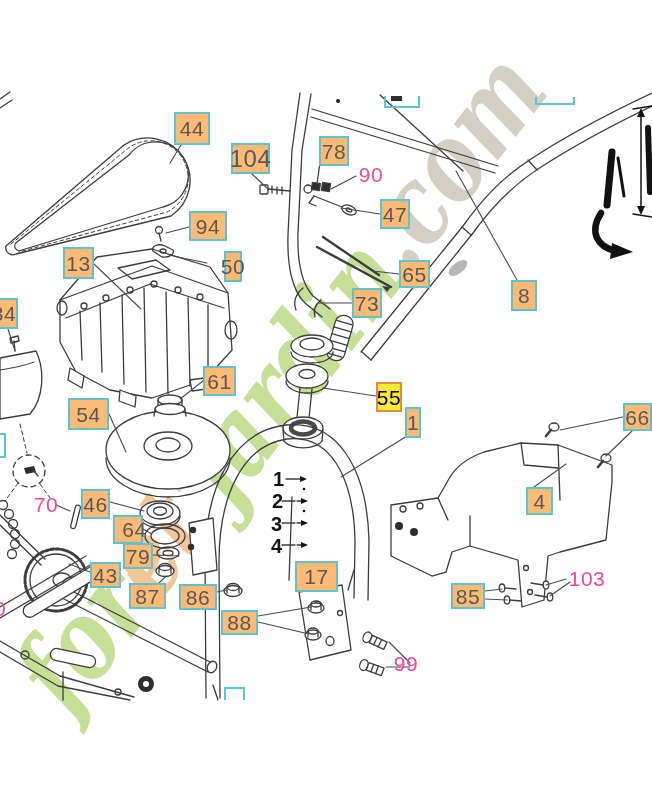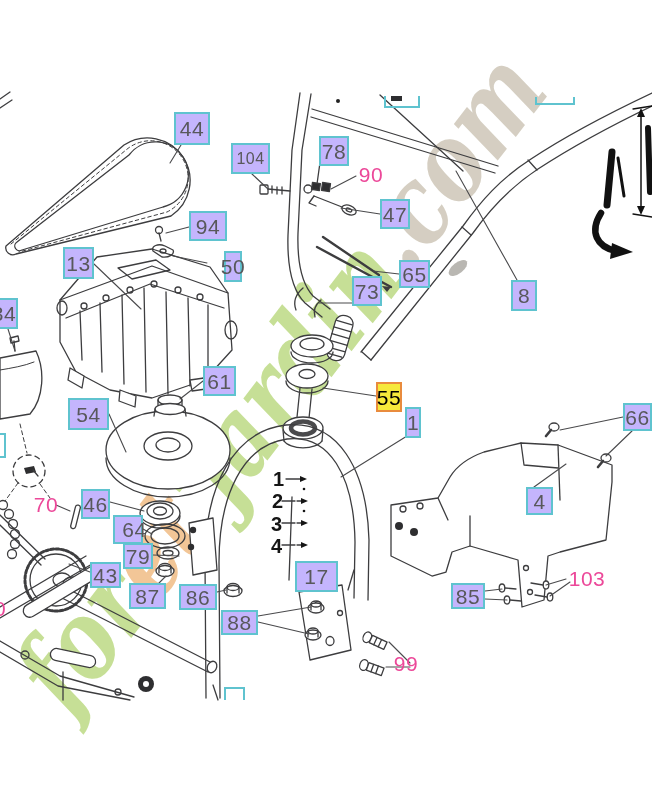--- a/index.html
+++ b/index.html
@@ -2,21 +2,21 @@
 <html><head>
 <meta charset="utf-8">
 <style>
   html,body{margin:0;padding:0;background:#fff;}
   .canvas{position:relative;width:652px;height:800px;background:#fff;overflow:hidden;
           font-family:"Liberation Sans",sans-serif;}
   .canvas svg{position:absolute;left:0;top:0;}
   #labels{position:absolute;left:0;top:0;width:652px;height:800px;}
   .lbl{position:absolute;box-sizing:border-box;display:flex;align-items:center;justify-content:center;
        font-size:21px;color:var(--label-text,#58585b);letter-spacing:.5px;line-height:1;}
-  .boxed{background:#c4b5fd;border:2px solid var(--teal,#5fc3cf);}
+  .boxed{background:#fdba74;border:2px solid var(--teal,#5fc3cf);}
   .plain{color:#ec4899;background:transparent;}
   .highlight{background:var(--hl-bg,#f6e93b);border:2px solid var(--hl-border,#e98b3d);color:#000000;}
   .cut-box{border:2px solid var(--teal,#5fc3cf);background:transparent;}
   .cut-top{border-top:none;}
   .cut-bottom{border-bottom:none;}
   .cut-left{border-left:none;}
   .marker{position:absolute;font-weight:bold;color:#151515;font-size:20px;letter-spacing:0;}
 </style>
 </head>
 <body>
@@ -356,30 +356,30 @@
       <line x1="570" y1="582" x2="550" y2="596"></line>
       <line x1="410" y1="663" x2="389" y2="642"></line>
       <line x1="410" y1="667" x2="386" y2="667"></line>
       <line x1="56" y1="505" x2="70" y2="511"></line>
     </g>
   </g>
 </svg>
 
 <div id="labels">
       <div class="lbl boxed" style="left: 174px; top: 112px; width: 36px; height: 33px;">44</div>
-      <div class="lbl boxed" style="left: 231px; top: 143px; width: 39px; height: 31px; font-size: 16px;">104</div>
+      <div class="lbl boxed" style="left: 231px; top: 143px; width: 39px; height: 31px; font-size: 24px;">104</div>
       <div class="lbl boxed" style="left: 189px; top: 211px; width: 38px; height: 30px;">94</div>
       <div class="lbl boxed" style="left: 63px; top: 247px; width: 31px; height: 32px;">13</div>
       <div class="lbl boxed" style="left: 224px; top: 251px; width: 18px; height: 31px;">50</div>
       <div class="lbl boxed" style="left: -10px; top: 298px; width: 28px; height: 31px;">84</div>
       <div class="lbl boxed" style="left: 319px; top: 136px; width: 30px; height: 30px;">78</div>
       <div class="lbl plain" style="left: 356px; top: 163px; width: 30px; height: 22px;">90</div>
       <div class="lbl boxed" style="left: 380px; top: 199px; width: 30px; height: 30px;">47</div>
       <div class="lbl boxed" style="left: 399px; top: 260px; width: 31px; height: 28px;">65</div>
-      <div class="lbl boxed" style="left: 352px; top: 276px; width: 30px; height: 30px;">73</div>
+      <div class="lbl boxed" style="left: 352px; top: 288px; width: 30px; height: 30px;">73</div>
       <div class="lbl boxed" style="left: 511px; top: 280px; width: 26px; height: 31px;">8</div>
       <div class="lbl boxed" style="left: 203px; top: 366px; width: 33px; height: 30px;">61</div>
       <div class="lbl boxed" style="left: 68px; top: 398px; width: 41px; height: 32px;">54</div>
       <div class="lbl highlight" style="left: 376px; top: 382px; width: 26px; height: 30px;">55</div>
       <div class="lbl boxed" style="left: 405px; top: 407px; width: 16px; height: 31px;">1</div>
       <div class="lbl boxed" style="left: 623px; top: 403px; width: 29px; height: 28px;">66</div>
       <div class="lbl boxed" style="left: 526px; top: 487px; width: 27px; height: 28px;">4</div>
       <div class="lbl plain" style="left: 32px; top: 494px; width: 28px; height: 20px;">70</div>
       <div class="lbl boxed" style="left: 81px; top: 489px; width: 29px; height: 30px;">46</div>
       <div class="lbl boxed" style="left: 113px; top: 515px; width: 30px; height: 29px; padding-left: 13px;">64</div>

